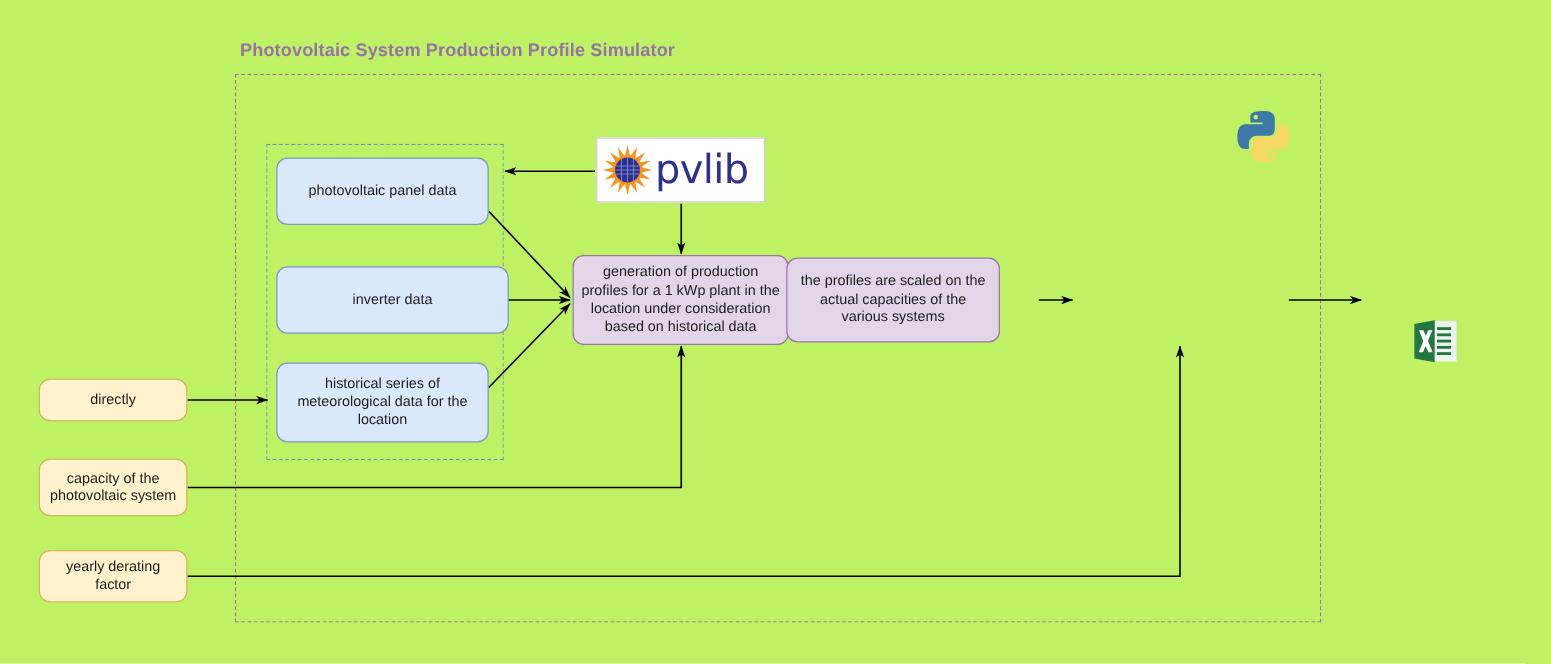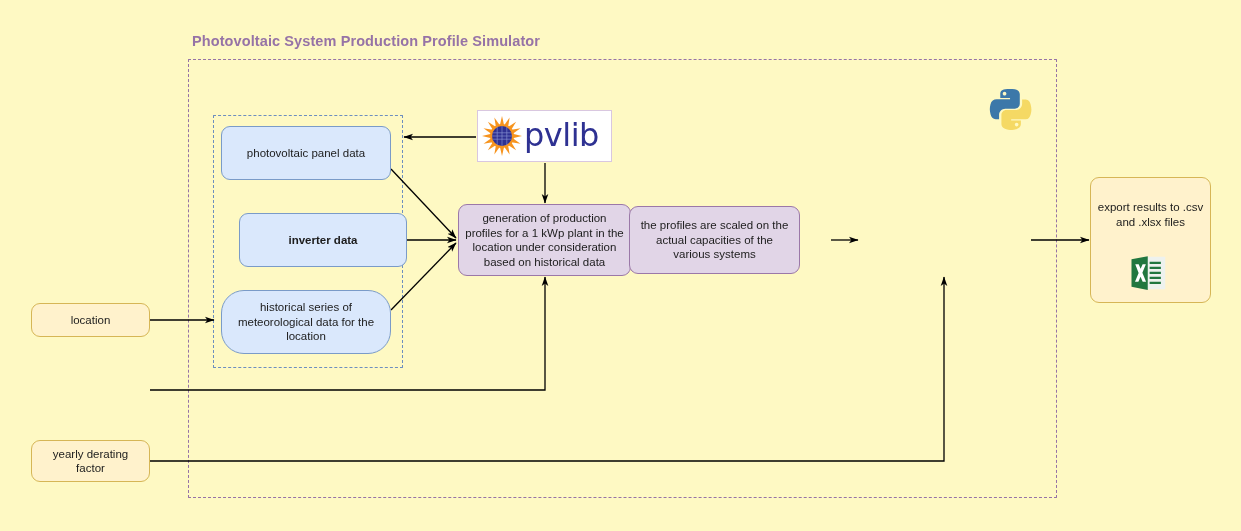--- a/index.html
+++ b/index.html
@@ -8,21 +8,21 @@
     background: #ffffff;
   }
   body {
     font-family: "Liberation Sans", sans-serif;
     -webkit-font-smoothing: antialiased;
   }
   #canvas {
     position: relative;
     width: 1241px;
     height: 531px;
-    background: #fef9c3;
+    background: #bef264;
     overflow: hidden;
   }
 
   
   #wires {
     position: absolute;
     left: 0; top: 0;
     width: 1241px;
     height: 531px;
     pointer-events: none;
@@ -199,25 +199,25 @@
       <path d="M831,240 L858,240" marker-end="url(#ah)"></path>
 
       <path d="M1031,240 L1089,240" marker-end="url(#ah)"></path>
     </g>
   </svg>
 
   <div class="node blue" style="left:221px; top:126px; width:170px; height:54px;">
     <span class="txt">photovoltaic panel data</span>
   </div>
 
-  <div class="node blue" style="left:239px; top:213px; width:168px; height:54px;font-weight:bold;">
+  <div class="node blue" style="left:221px; top:213px; width:186px; height:54px;">
     <span class="txt">inverter data</span>
   </div>
 
-  <div class="node blue" style="left:221px; top:290px; width:170px; height:64px;border-radius:23px;">
+  <div class="node blue" style="left:221px; top:290px; width:170px; height:64px;">
     <span class="txt">historical series of meteorological data for the location</span>
   </div>
 
   <div id="pvlib-card">
     <svg width="40" height="40" viewBox="0 0 100 100">
       <g fill="#f7941e">
 
         <g>
           <polygon points="50,0 56,26 44,26" transform="rotate(0 50 50)"></polygon>
           <polygon points="50,0 56,26 44,26" transform="rotate(22.5 50 50)"></polygon>
@@ -259,31 +259,31 @@
   <div class="node purple" style="left:458px; top:204px; width:173px; height:72px;">
     <span class="txt">generation of production profiles for a 1 kWp plant in the location under consideration based on historical data</span>
   </div>
 
   <div class="node purple" style="left:629px; top:206px; width:171px; height:68px;">
     <span class="txt">the profiles are scaled on the actual capacities of the various systems</span>
   </div>
 
 
   <div class="node yellow" style="left:31px; top:303px; width:119px; height:34px;">
-    <span class="txt">location</span>
-  </div>
-
+    <span class="txt">directly</span>
+  </div>
+
+  <div class="node yellow" style="left:31px; top:367px; width:119px; height:46px;">
+    <span class="txt">capacity of the photovoltaic system</span>
+  </div>
 
   <div class="node yellow" style="left:31px; top:440px; width:119px; height:42px;justify-content:flex-end;">
     <span class="txt">yearly derating factor</span>
   </div>
 
-  <div id="node-export" class="node yellow" style="left:1090px; top:177px; width:121px; height:126px;">
-    <span class="txt">export results to .csv and .xlsx files</span>
-  </div>
 
   <svg id="excel-icon" viewBox="0 0 64 64">
     <rect x="24" y="6" width="34" height="52" fill="#eef2ee"></rect>
     <g fill="#21773f">
       <rect x="33" y="14" width="18" height="3.6"></rect>
       <rect x="33" y="22" width="18" height="3.6"></rect>
       <rect x="33" y="30" width="18" height="3.6"></rect>
       <rect x="33" y="38" width="18" height="3.6"></rect>
       <rect x="33" y="46" width="18" height="3.6"></rect>
     </g>

